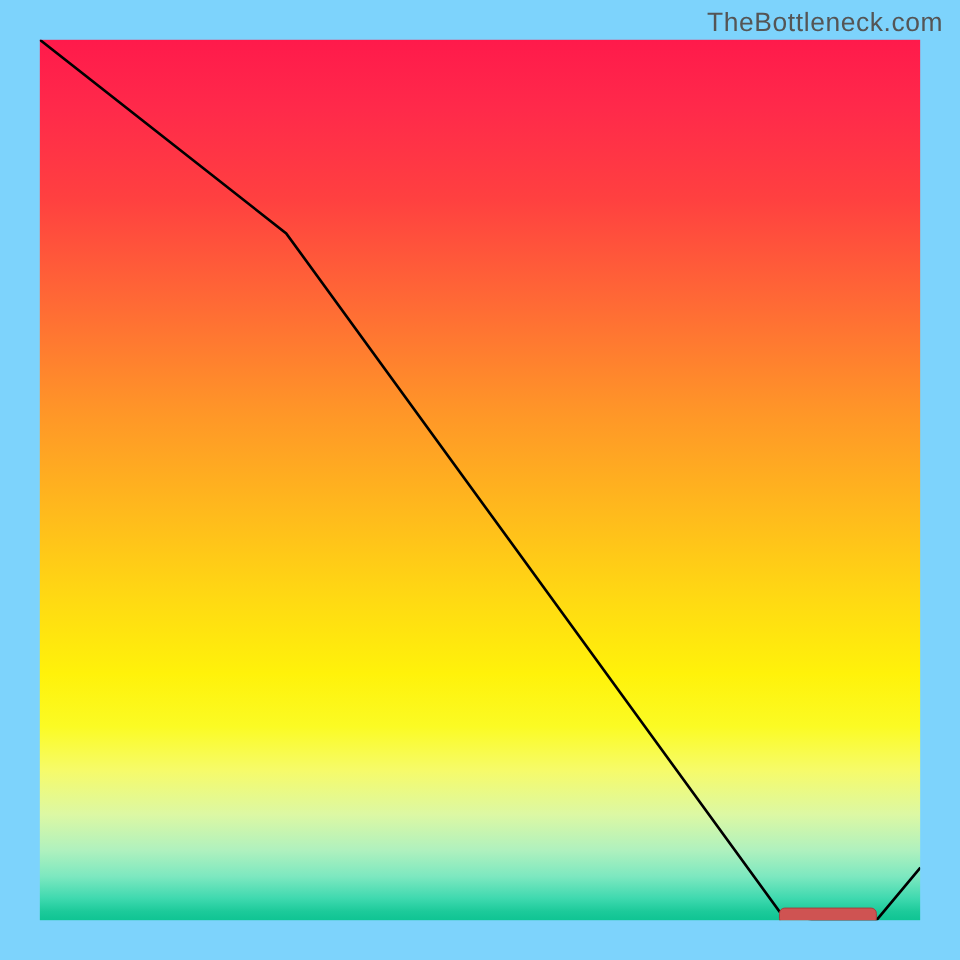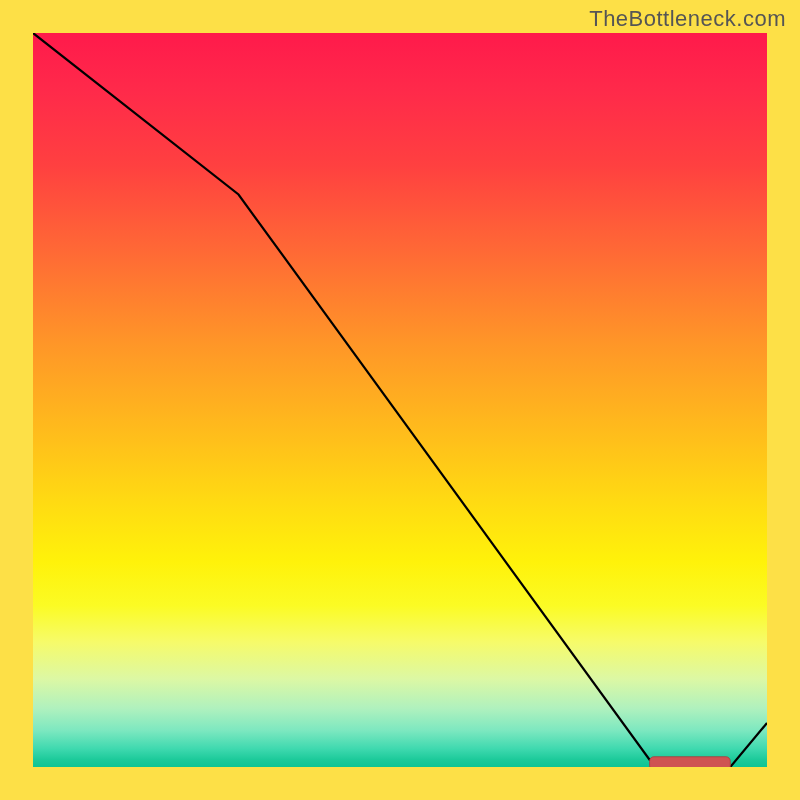--- a/index.html
+++ b/index.html
@@ -1,21 +1,21 @@
 <!DOCTYPE html>
 <html><head>
 <meta charset="utf-8">
 <style>
   * { margin: 0; padding: 0; box-sizing: border-box; }
   html, body { width: 800px; height: 800px; background: #000; overflow: hidden; }
   .container {
     width: 800px;
     height: 800px;
     position: relative;
-    background: #fde047;
+    background: #7dd3fc;
   }
   .watermark {
     position: absolute;
     top: 6px;
     right: 14px;
     color: #555;
     font-family: Arial, Helvetica, sans-serif;
     font-size: 22px;
     letter-spacing: 0.5px;
     z-index: 10;

